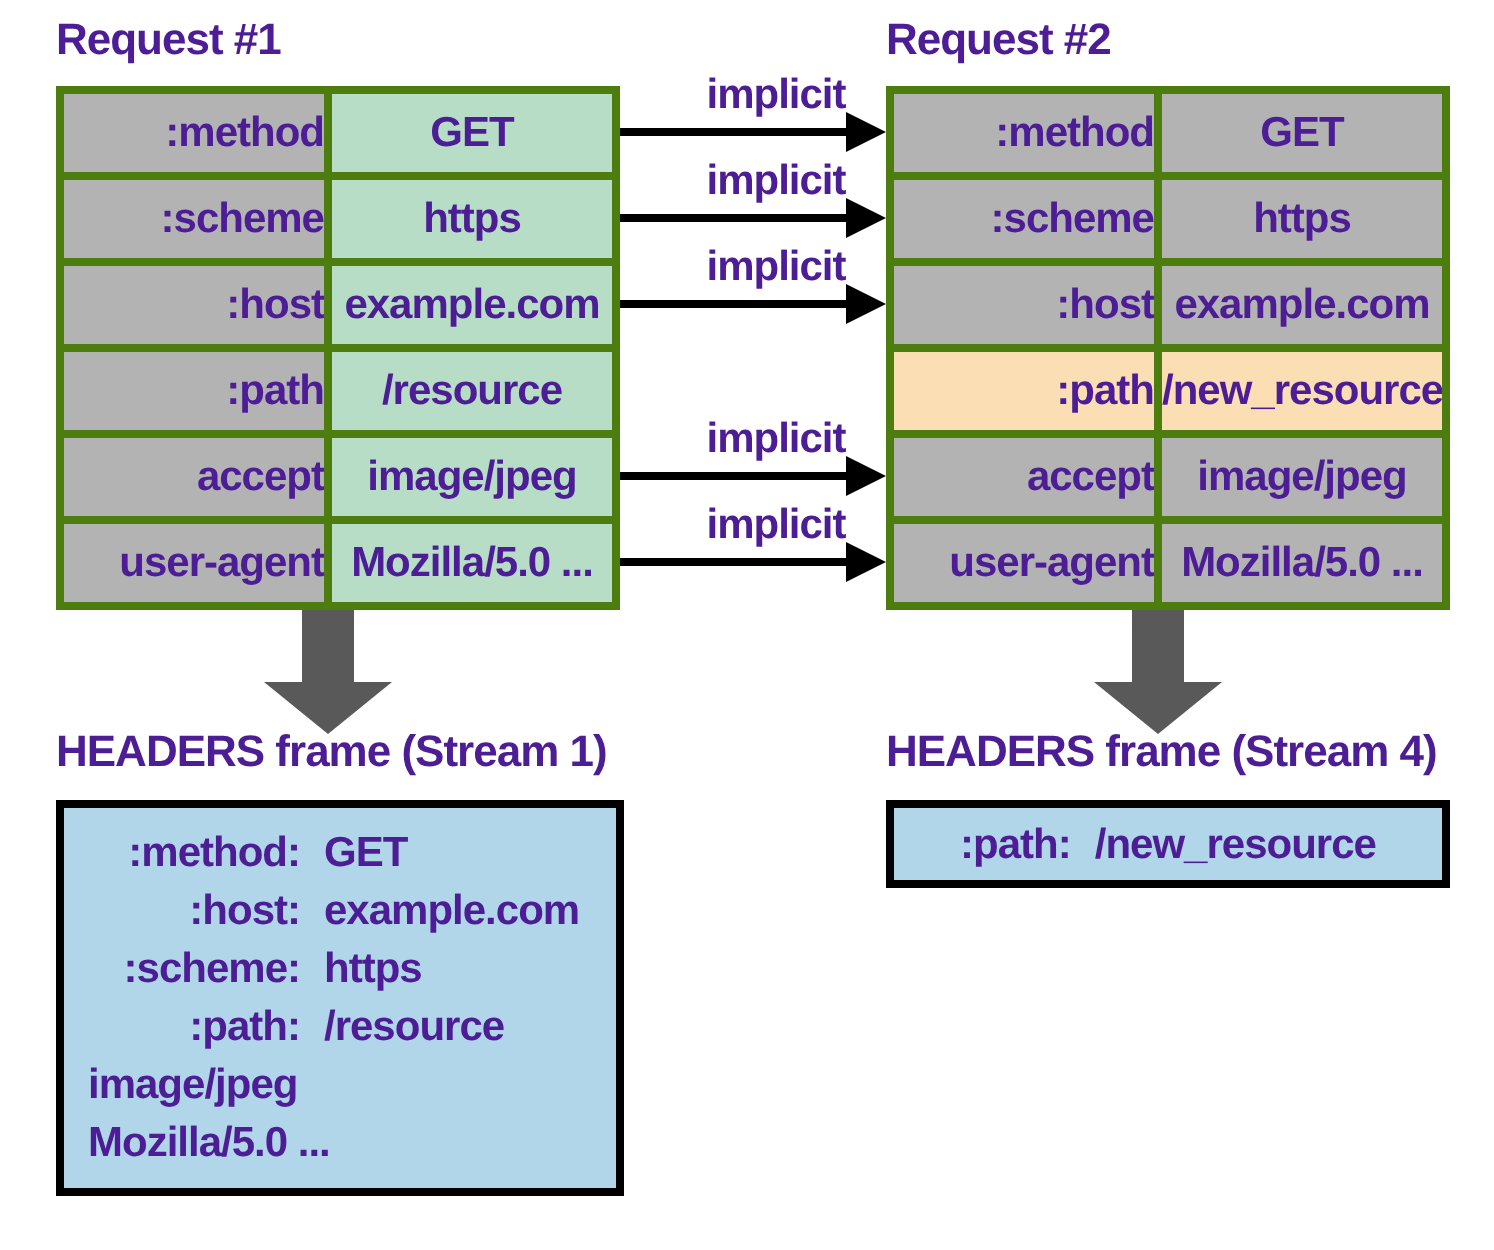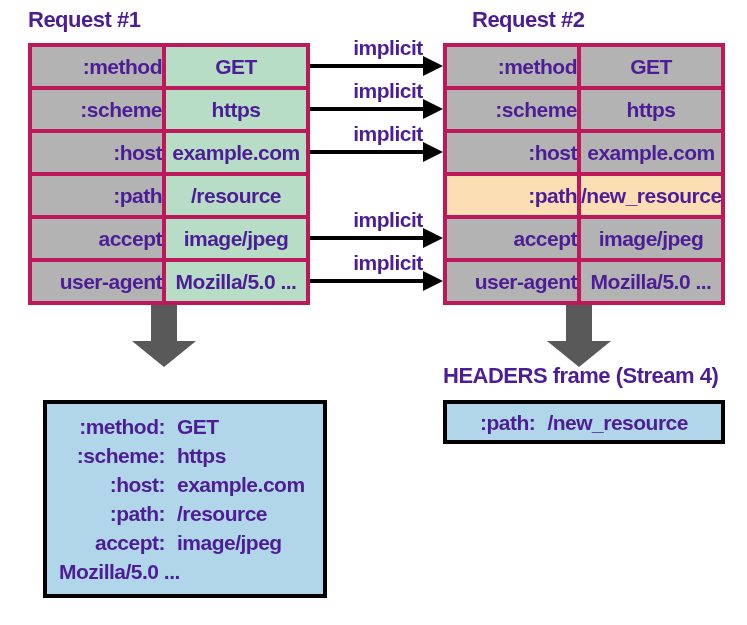--- a/index.html
+++ b/index.html
@@ -5,21 +5,21 @@
   html,body { margin:0; padding:0; background:#ffffff; }
   .canvas {
     position:relative; width:747px; height:625px; background:#ffffff;
     font-family:"Liberation Sans", sans-serif; font-weight:bold;
     color:#4c1d95; letter-spacing:-0.5px; overflow:hidden;padding-left:48px;
   }
   .title { position:absolute; font-size:22px; line-height:24px; white-space:nowrap; }
 
   table.hdr { position:absolute; border-collapse:collapse; table-layout:fixed; }
   table.hdr td {
-    border:4px solid #be185d; height:39px; padding:0;
+    border:4px solid #4d7c0f; height:39px; padding:0;
     font-size:21px; vertical-align:middle; overflow:hidden; white-space:nowrap;
   }
   td.k { width:130px; text-align:right; padding-right:8px; }
   td.v { width:140px; text-align:center; }
   .bg-gray   { background:#b3b3b3; }
   .bg-green  { background:#b7ddc6; }
   .bg-orange { background:#fcdeb5; }
 
   .imp-line  { position:absolute; left:310px; width:114px; height:4px; background:#000; }
   .imp-head  { position:absolute; left:423px; width:0; height:0;
@@ -39,21 +39,21 @@
   .fval  { margin-left:12px; }
   #stream1-box { padding:8px 0; }
   #stream3-box { display:flex; align-items:center; justify-content:center; }
 </style>
 </head>
 <body>
 
 <div class="canvas">
 
   <div class="title" style="left:28px; top:8px;">Request #1</div>
-  <div class="title" style="left:443px; top:8px;margin-left:29px;">Request #2</div>
+  <div class="title" style="left:443px; top:8px;">Request #2</div>
 
   <table class="hdr" style="left:28px; top:43px; width:282px;">
     <tbody>
         <tr>
       <td class="k bg-gray">:method</td>
       <td class="v bg-green">GET</td>
     </tr>
     <tr>
       <td class="k bg-gray">:scheme</td>
       <td class="v bg-green">https</td>
@@ -124,41 +124,41 @@
 
   <div class="imp-label" style="top:251px;">implicit</div>
   <div class="imp-line" style="top:279px;"></div>
   <div class="imp-head" style="top:271px;"></div>
 
   <div class="dstem" style="left:151px; top:305px;"></div>
   <div class="dhead" style="left:132px; top:341px;"></div>
   <div class="dstem" style="left:566px; top:305px;"></div>
   <div class="dhead" style="left:547px; top:341px;"></div>
 
+  <div class="title" style="left:28px; top:364px;">HEADERS frame (Stream 1)</div>
   <div class="title" style="left:443px; top:364px;">HEADERS frame (Stream 4)</div>
 
-  <div class="frame" id="stream1-box" style="left:43px; top:400px; width:284px; height:198px;">
+  <div class="frame" id="stream1-box" style="left:28px; top:400px; width:284px; height:198px;">
     <div class="fline">
       <span class="fkey">:method:</span>
       <span class="fval">GET</span>
+    </div>
+    <div class="fline">
+      <span class="fkey">:host:</span>
+      <span class="fval">example.com</span>
     </div>
     <div class="fline">
       <span class="fkey">:scheme:</span>
       <span class="fval">https</span>
     </div>
     <div class="fline">
-      <span class="fkey">:host:</span>
-      <span class="fval">example.com</span>
-    </div>
-    <div class="fline">
       <span class="fkey">:path:</span>
       <span class="fval">/resource</span>
     </div>
     <div class="fline">
-      <span class="fkey">accept:</span>
       <span class="fval">image/jpeg</span>
     </div>
     <div class="fline">
       <span class="fval">Mozilla/5.0 ...</span>
     </div>
   </div>
 
   <div class="frame" id="stream3-box" style="left:443px; top:400px; width:282px; height:44px;">
     <div class="fline">
       <span>:path:</span>

